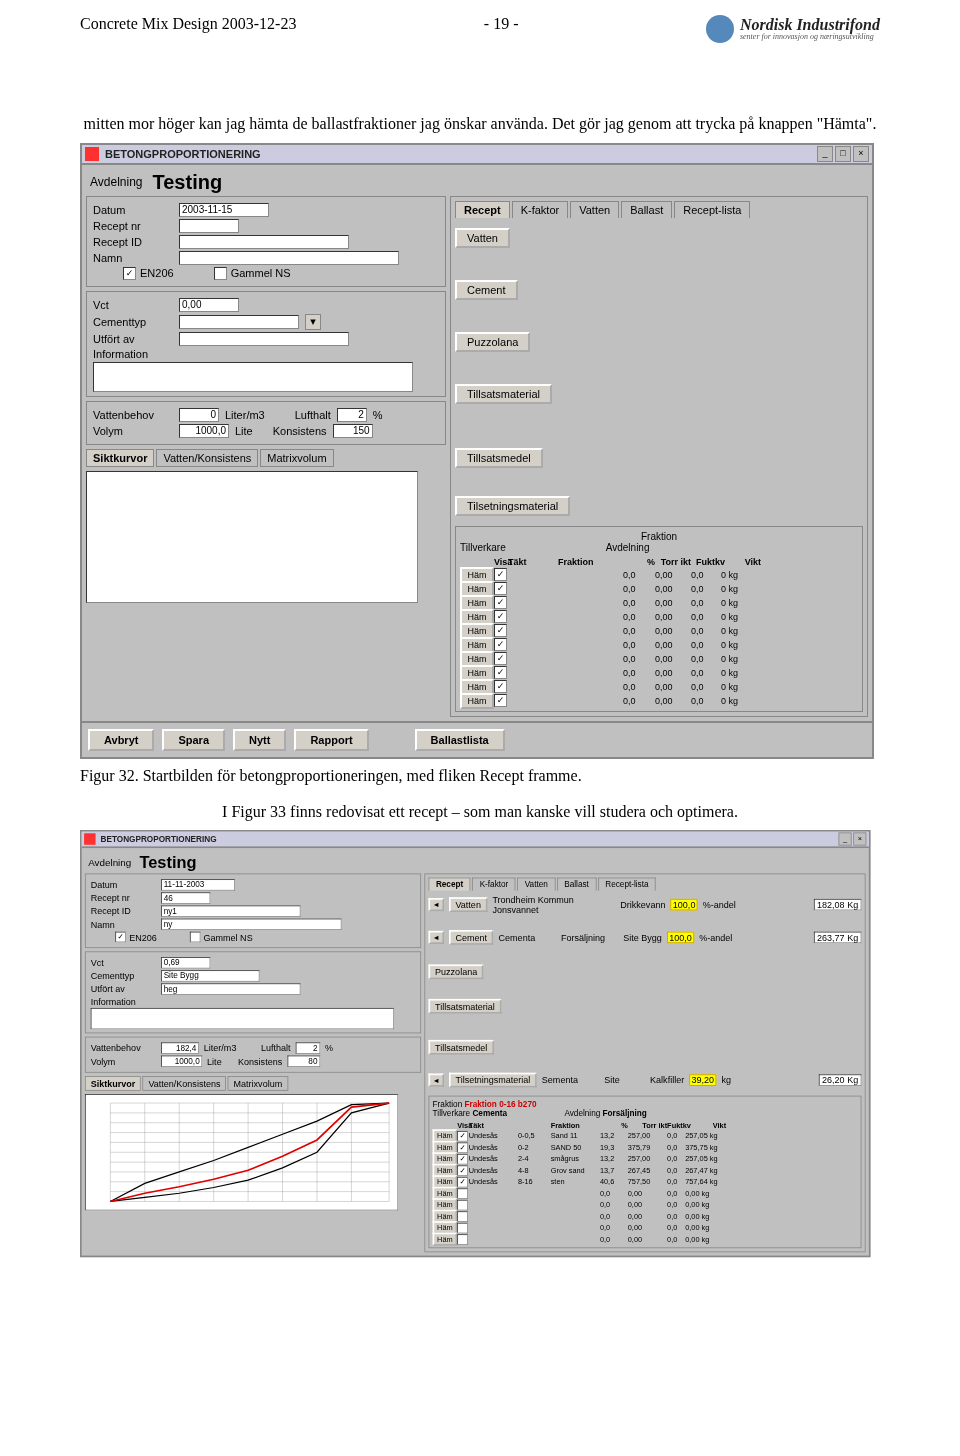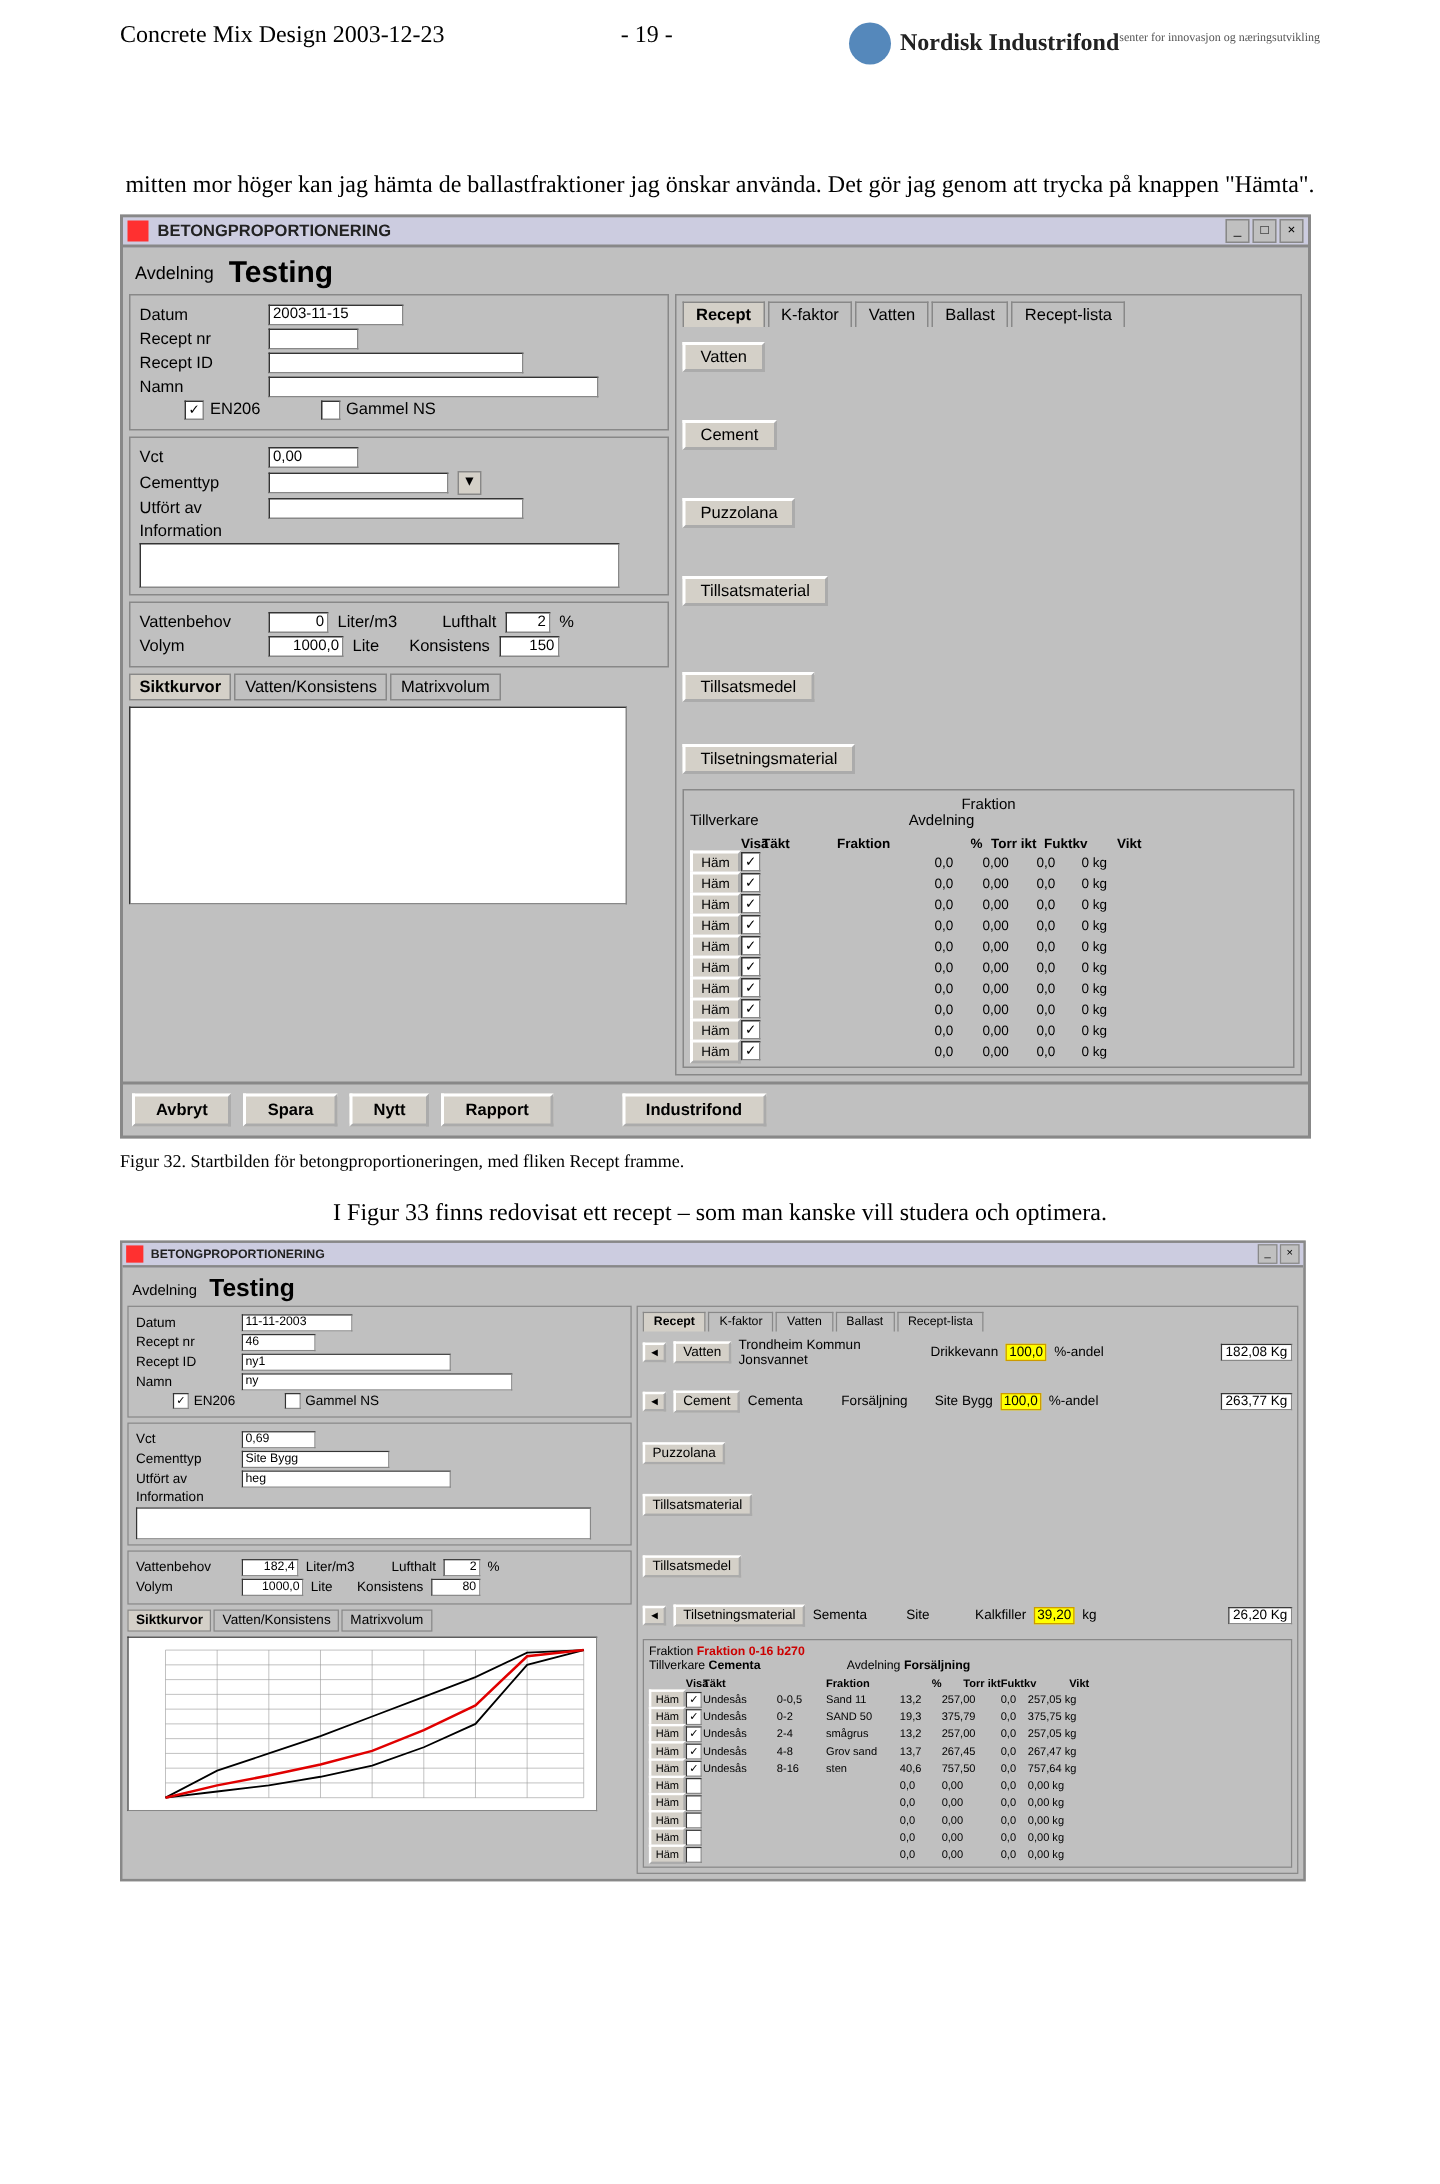--- a/index.html
+++ b/index.html
@@ -32,22 +32,23 @@
   }
   .logo-circle {
     width: 28px;
     height: 28px;
     border-radius: 50%;
     background: #5588bb;
     position: relative;
   }
   .logo-text {
     display: flex;
-    flex-direction: row;
+    flex-direction: column;
     line-height: 1;
+    font-style: italic;
   }
   .logo-text .main {
     font-size: 16px;
     font-weight: bold;
     color: #222;
   }
   .logo-text .sub {
     font-size: 8px;
     color: #555;
   }
@@ -235,21 +236,21 @@
   }
   .footer-buttons .fbtn {
     background: #d4d0c8;
     border: 2px outset #fff;
     padding: 3px 14px;
     font-weight: bold;
     font-size: 11px;
   }
 
   .caption {
-    font-size: 12px;
+    font-size: 16px;
     margin: 6px 0;
   }
   .chart-box {
     width: 300px;
     height: 140px;
     background: #fff;
     border: 1px inset #888;
     position: relative;
     font-size: 8px;
   }
@@ -503,21 +504,21 @@
             </div>
         </div>
       </div>
     </div>
     <div class="footer-buttons">
       <div class="fbtn">Avbryt</div>
       <div class="fbtn">Spara</div>
       <div class="fbtn">Nytt</div>
       <div class="fbtn">Rapport</div>
       <div style="width:30px"></div>
-      <div class="fbtn">Industrifond</div>
+      <div class="fbtn">Ballastlista</div>
     </div>
   </div>
 
   <p class="caption">Figur 32. Startbilden för betongproportioneringen, med fliken Recept framme.</p>
   <p class="body-text">I Figur 33 finns redovisat ett recept – som man kanske vill studera och optimera.</p>
 
   <div class="app-window" style="transform:scale(0.82);transform-origin:top left;width:960px;font-size:10px">
     <div class="titlebar">
       <div class="icon"></div>
       <div class="wintitle">BETONGPROPORTIONERING</div>

